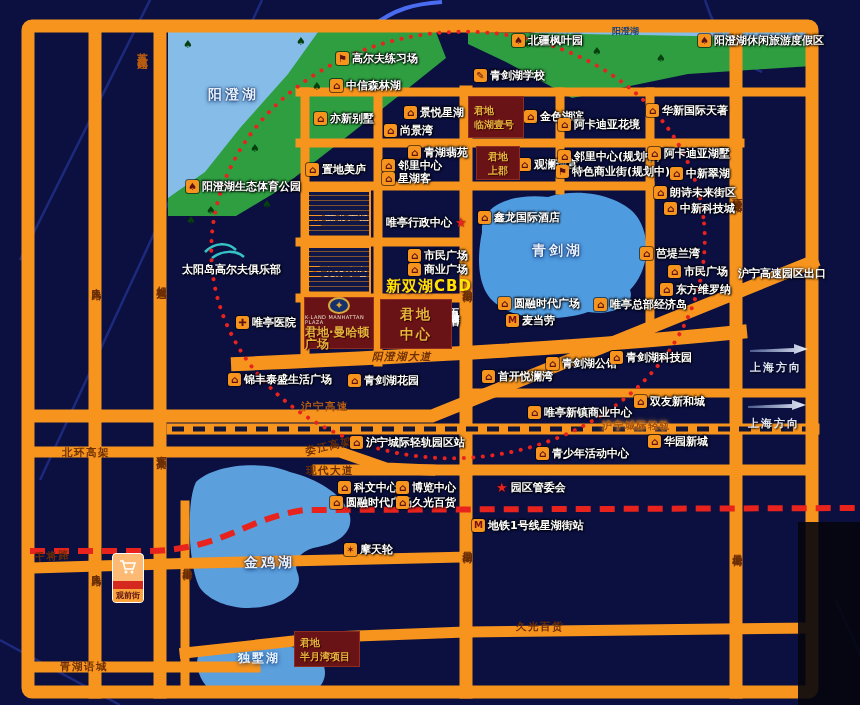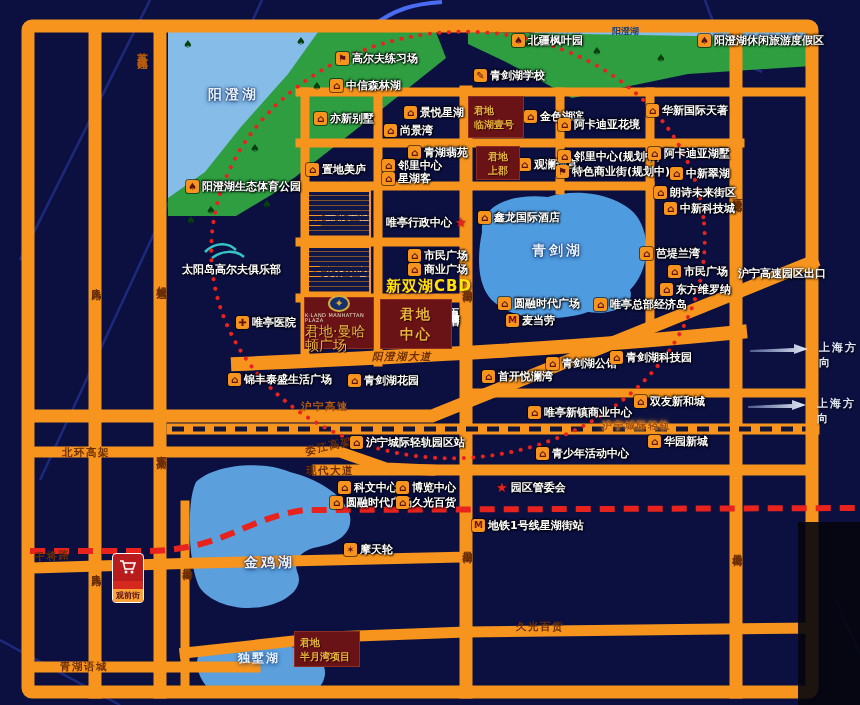--- a/index.html
+++ b/index.html
@@ -26,31 +26,31 @@
   .poi-star{flex:0 0 auto;color:#e8231d;font-size:13px;line-height:1;text-shadow:0 0 2px #500;}
   .poi-text{color:#fff;font-size:11px;font-weight:bold;white-space:nowrap;
             text-shadow:1px 1px 2px #000,-1px -1px 2px #000,0 0 3px #000;}
   .proj{position:absolute;background:#6a1316;border:1px solid #8d2d22;color:#e6b43c;display:flex;
         flex-direction:column;justify-content:center;gap:1px;padding:2px 5px;box-sizing:border-box;
         font-weight:bold;font-size:10px;line-height:1.3;text-shadow:1px 1px 1px #300;}
   .proj.center{align-items:center;text-align:center;}
   .proj.big{font-size:14px;letter-spacing:2px;}
   .hatch{position:absolute;border:2px solid #f7941d;box-sizing:border-box;
          background:repeating-linear-gradient(0deg,rgba(247,148,29,.5) 0 1px,#101645 1px 5px);}
-  .arrow{position:absolute;display:flex;flex-direction:row;gap:11px;}
+  .arrow{position:absolute;display:flex;flex-direction:column;gap:1px;}
   .arrow .arrow-text{color:#dfe6f5;font-size:11px;font-weight:bold;letter-spacing:2px;text-shadow:1px 1px 2px #000;}
   #plaza{position:absolute;left:304px;top:297px;width:70px;height:52px;background:#6a1316;
          border:1px solid #8d2d22;box-sizing:border-box;display:flex;flex-direction:column;
          align-items:center;justify-content:center;gap:1px;}
   .emblem{width:22px;height:22px;border-radius:50%;border:2px solid #d8a93c;background:#15306b;
           color:#d8a93c;font-size:11px;display:flex;align-items:center;justify-content:center;box-sizing:border-box;}
   .plaza-sub{color:#e8e0c8;font-size:5px;letter-spacing:.5px;line-height:1;}
-  .plaza-name{color:#e6b43c;font-size:14px;font-weight:normal;line-height:1;text-shadow:1px 1px 1px #300;}
+  .plaza-name{color:#e6b43c;font-size:12px;font-weight:bold;line-height:1;text-shadow:1px 1px 1px #300;}
   .gq{position:absolute;left:112px;top:553px;width:30px;height:48px;border:1px solid #fff;border-radius:4px;
-      overflow:hidden;background:#b91c1c;display:flex;flex-direction:column;}
+      overflow:hidden;background:#fdba74;display:flex;flex-direction:column;}
   .gq-cart{flex:1;display:flex;align-items:center;justify-content:center;}
   .gq-strip{height:8px;background:#d5281e;}
   .gq-name{height:13px;background:#fba33a;color:#5c1212;font-size:8px;font-weight:bold;text-align:center;line-height:13px;}
 </style>
 </head>
 <body>
 
 <div id="stage">
 
   <svg id="base" width="860" height="705" viewBox="0 0 860 705">

